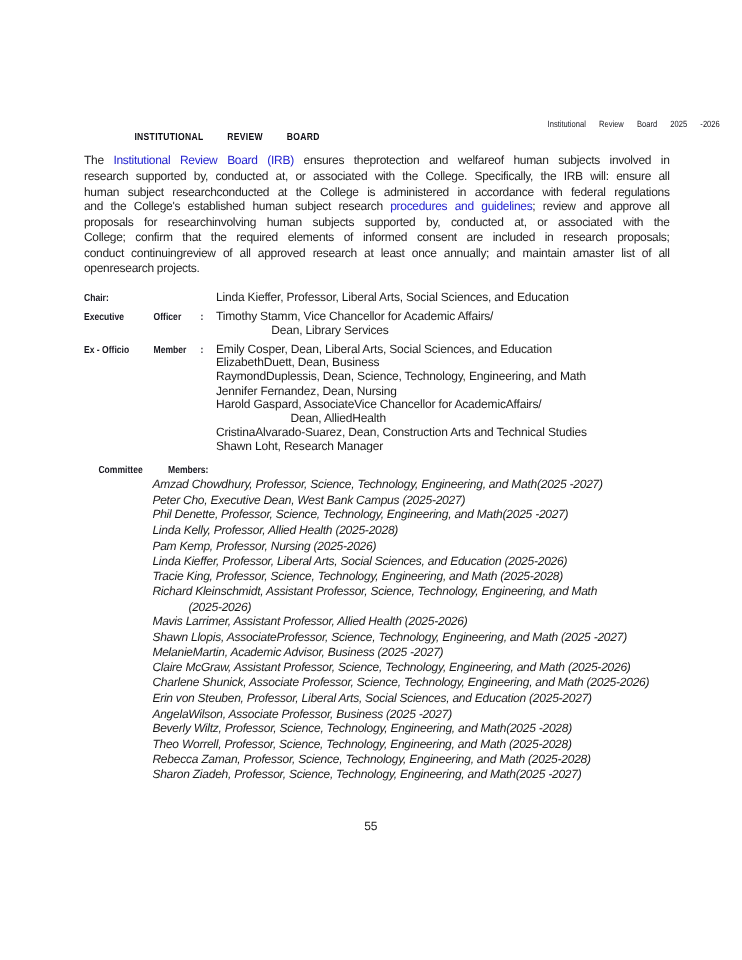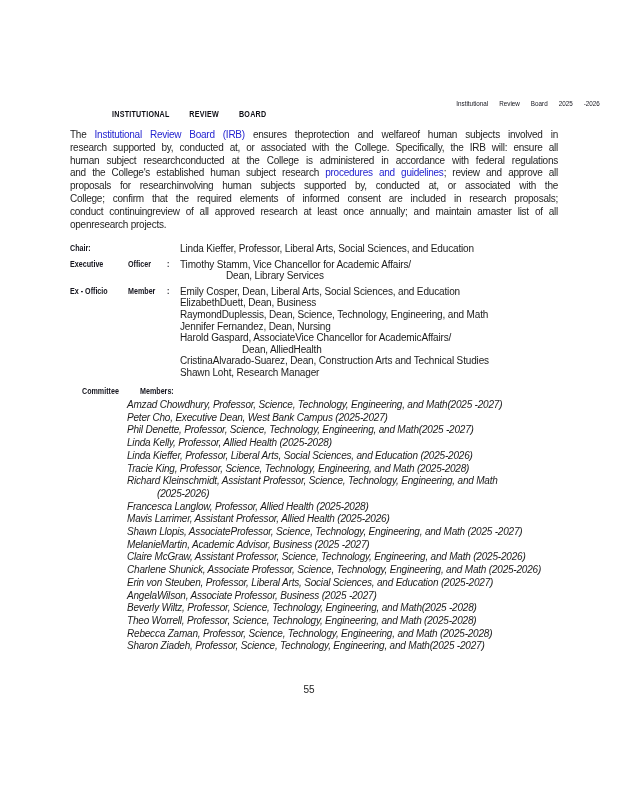--- a/index.html
+++ b/index.html
@@ -120,25 +120,25 @@
   <div class="committee">
     <div class="committee-label" id="committee-label">
         <span class="label-part" style="left: 0px;"><span class="cond">Committee</span></span>
         <span class="label-part" style="left: 58px;"><span class="cond">Members:</span></span>
       </div>
     <div class="committee-list" id="committee-list">
         <div class="member-line">Amzad Chowdhury, Professor, Science, Technology, Engineering, and Math(2025 -2027)</div>
         <div class="member-line">Peter Cho, Executive Dean, West Bank Campus (2025-2027)</div>
         <div class="member-line">Phil Denette, Professor, Science, Technology, Engineering, and Math(2025 -2027)</div>
         <div class="member-line">Linda Kelly, Professor, Allied Health (2025-2028)</div>
+        <div class="member-line">Pam Kemp, Professor, Nursing (2025-2026)</div>
         <div class="member-line">Linda Kieffer, Professor, Liberal Arts, Social Sciences, and Education (2025-2026)</div>
         <div class="member-line">Tracie King, Professor, Science, Technology, Engineering, and Math (2025-2028)</div>
         <div class="member-line">Richard Kleinschmidt, Assistant Professor, Science, Technology, Engineering, and Math</div>
         <div class="member-line ind1">(2025-2026)</div>
-        <div class="member-line">Francesca Langlow, Professor, Allied Health (2025-2028)</div>
         <div class="member-line">Mavis Larrimer, Assistant Professor, Allied Health (2025-2026)</div>
         <div class="member-line">Shawn Llopis, AssociateProfessor, Science, Technology, Engineering, and Math (2025 -2027)</div>
         <div class="member-line">MelanieMartin, Academic Advisor, Business (2025 -2027)</div>
         <div class="member-line">Claire McGraw, Assistant Professor, Science, Technology, Engineering, and Math (2025-2026)</div>
         <div class="member-line">Charlene Shunick, Associate Professor, Science, Technology, Engineering, and Math (2025-2026)</div>
         <div class="member-line">Erin von Steuben, Professor, Liberal Arts, Social Sciences, and Education (2025-2027)</div>
         <div class="member-line">AngelaWilson, Associate Professor, Business (2025 -2027)</div>
         <div class="member-line">Beverly Wiltz, Professor, Science, Technology, Engineering, and Math(2025 -2028)</div>
         <div class="member-line">Theo Worrell, Professor, Science, Technology, Engineering, and Math (2025-2028)</div>
         <div class="member-line">Rebecca Zaman, Professor, Science, Technology, Engineering, and Math (2025-2028)</div>

